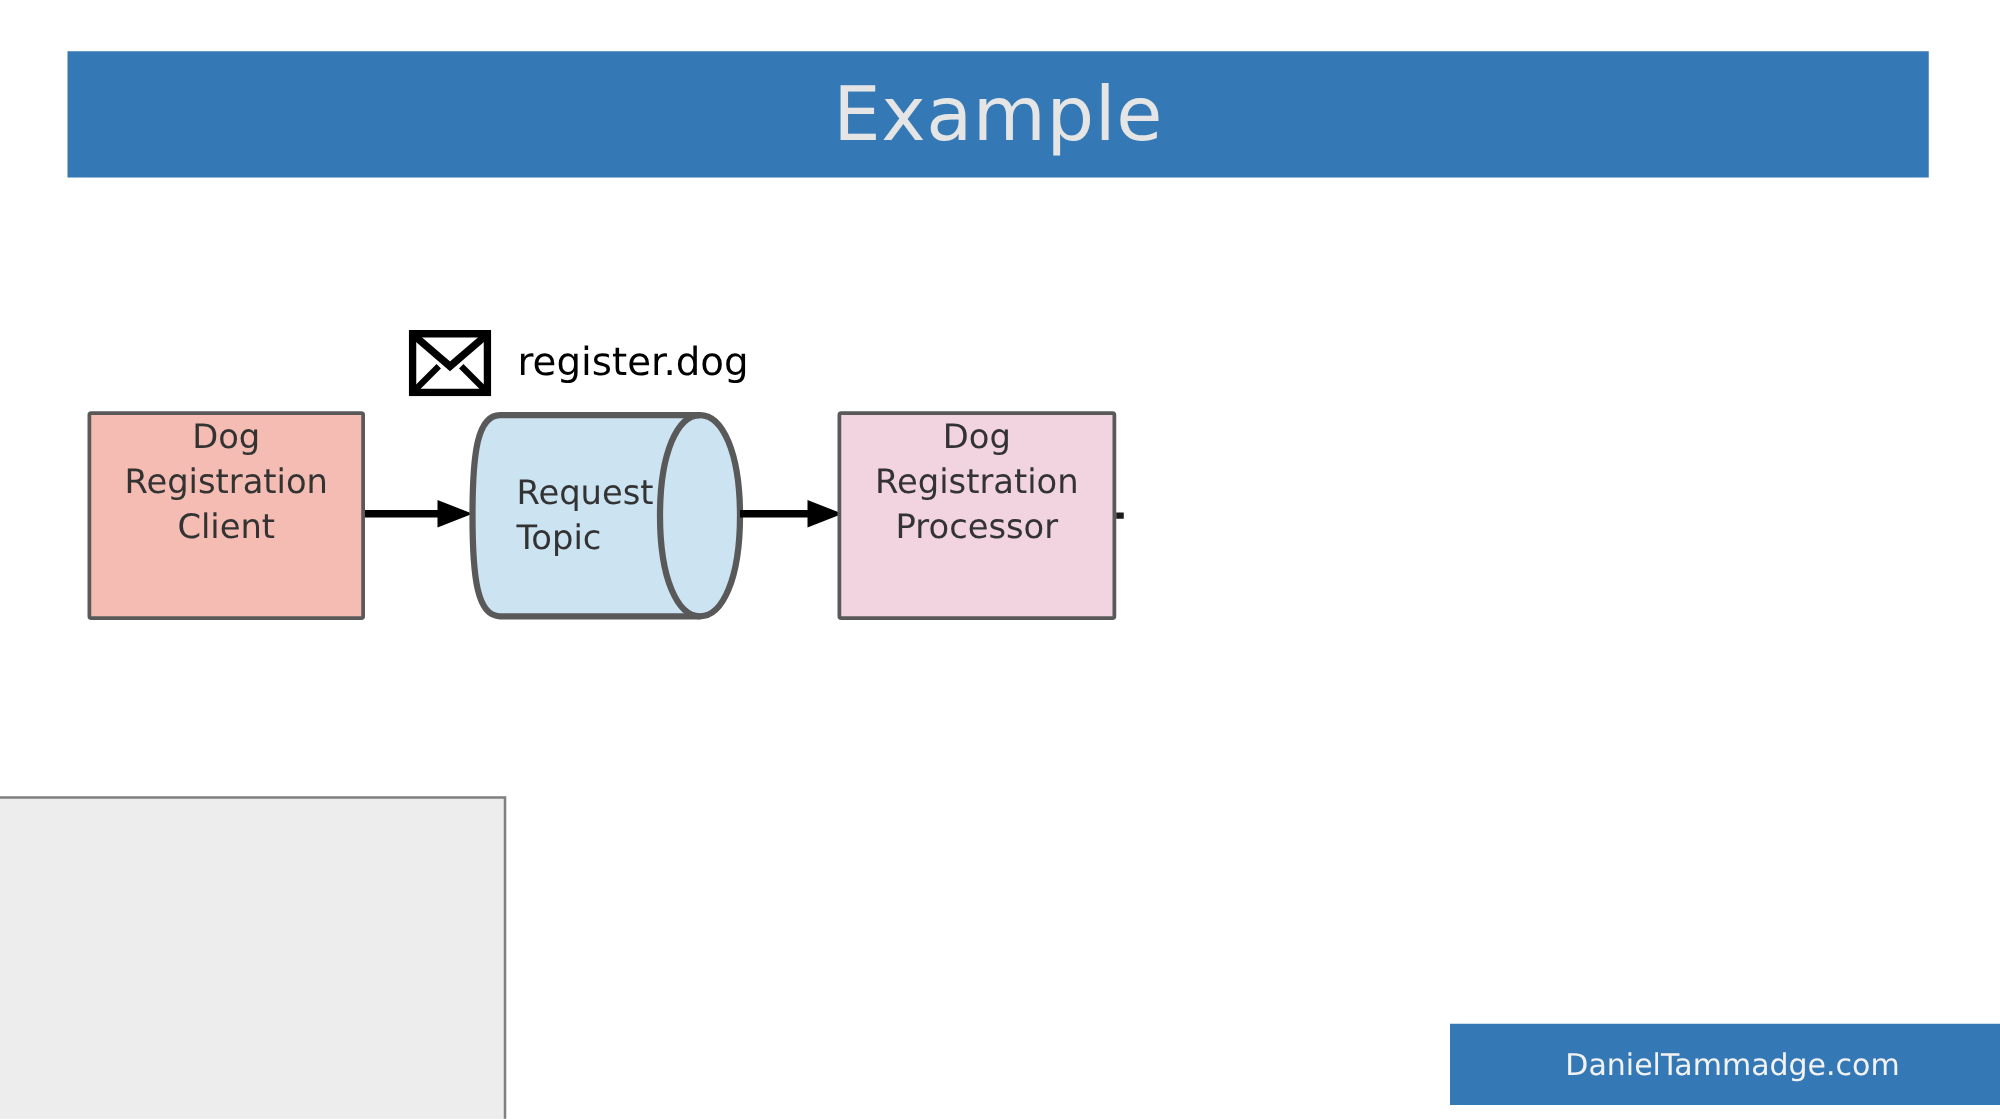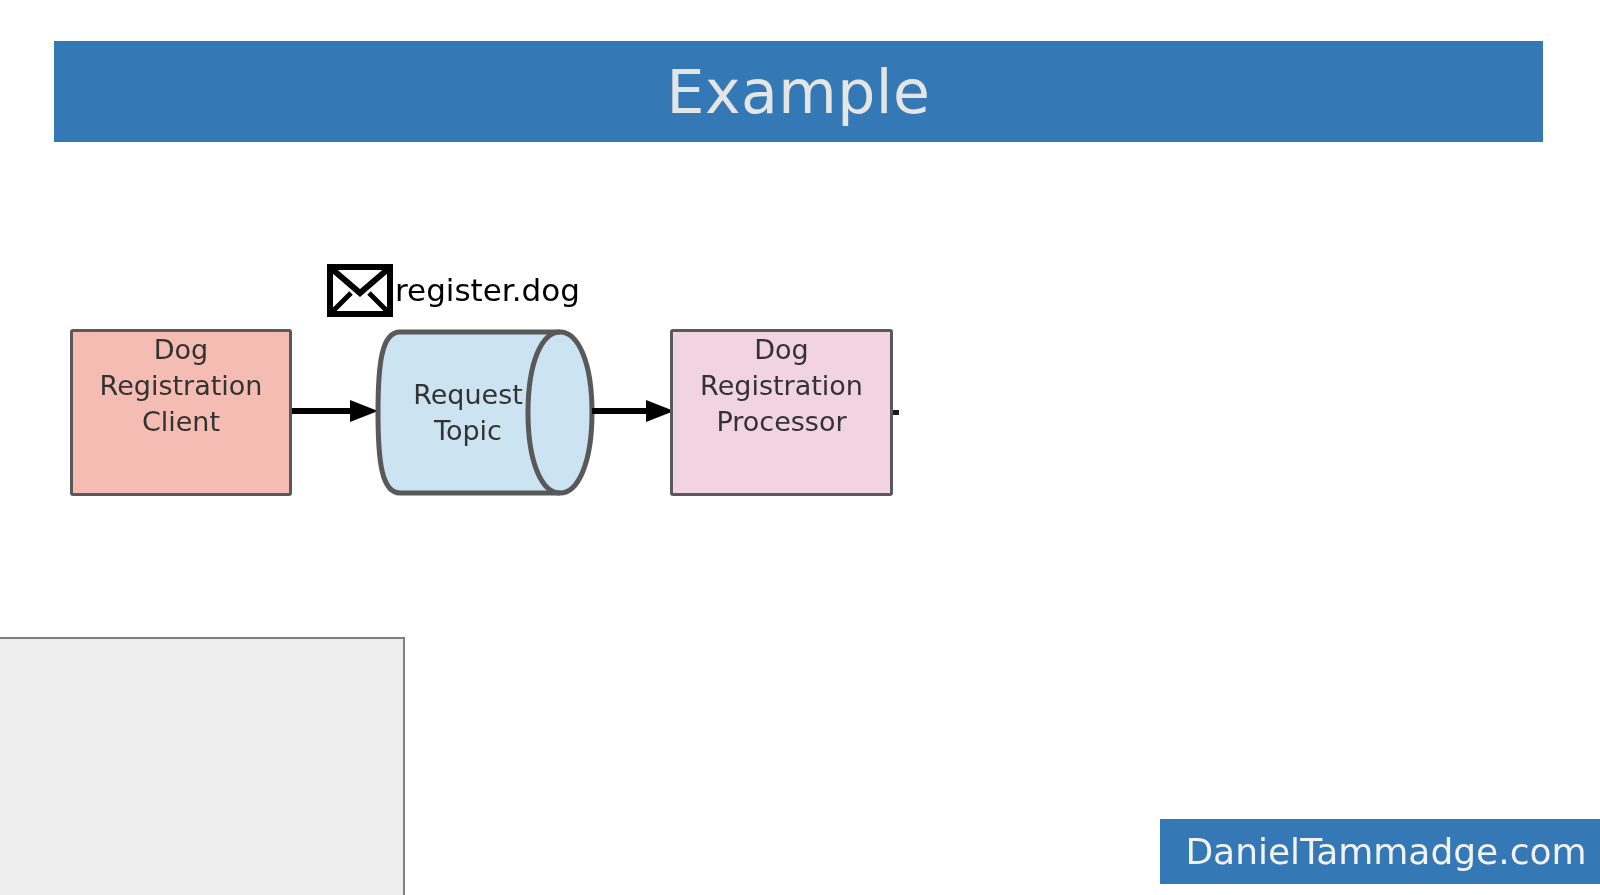--- a/index.html
+++ b/index.html
@@ -59,21 +59,21 @@
   }
   #diagram > * { pointer-events: auto; }
 
   
   #message-label {
     position: absolute;
     left: 327px;
     top: 264px;
     display: flex;
     align-items: center;
-    gap: 2px;
+    gap: 21px;
   }
   #envelope-icon {
     width: 66px;
     height: 53px;
     display: block;
   }
   #message-text {
     font-family: "DejaVu Sans", "Liberation Sans", sans-serif;
     font-size: 31px;
     color: #000000;
@@ -116,21 +116,20 @@
     background: #f2d3e0;
   }
 
   
   #node-topic {
     position: absolute;
     left: 374px;
     top: 329px;
     width: 222px;
     height: 172px;
-    text-align: center;
   }
   #node-topic svg {
     position: absolute;
     left: 0; top: 0;
     width: 222px;
     height: 167px;
     overflow: visible;
   }
   #node-topic .node-label {
     position: absolute;
@@ -182,21 +181,21 @@
     width: 452px;
     height: 65px;
     background: #3479b5;
     display: flex;
     align-items: center;
     justify-content: center;
   }
   #watermark-text {
     color: #f2f2f2;
     font-family: "DejaVu Sans", "Liberation Sans", sans-serif;
-    font-size: 36px;
+    font-size: 24px;
     line-height: 1;
     white-space: nowrap;
   }
 </style>
 </head>
 <body>
 
 <div id="slide">
 
   <div id="title-banner">

